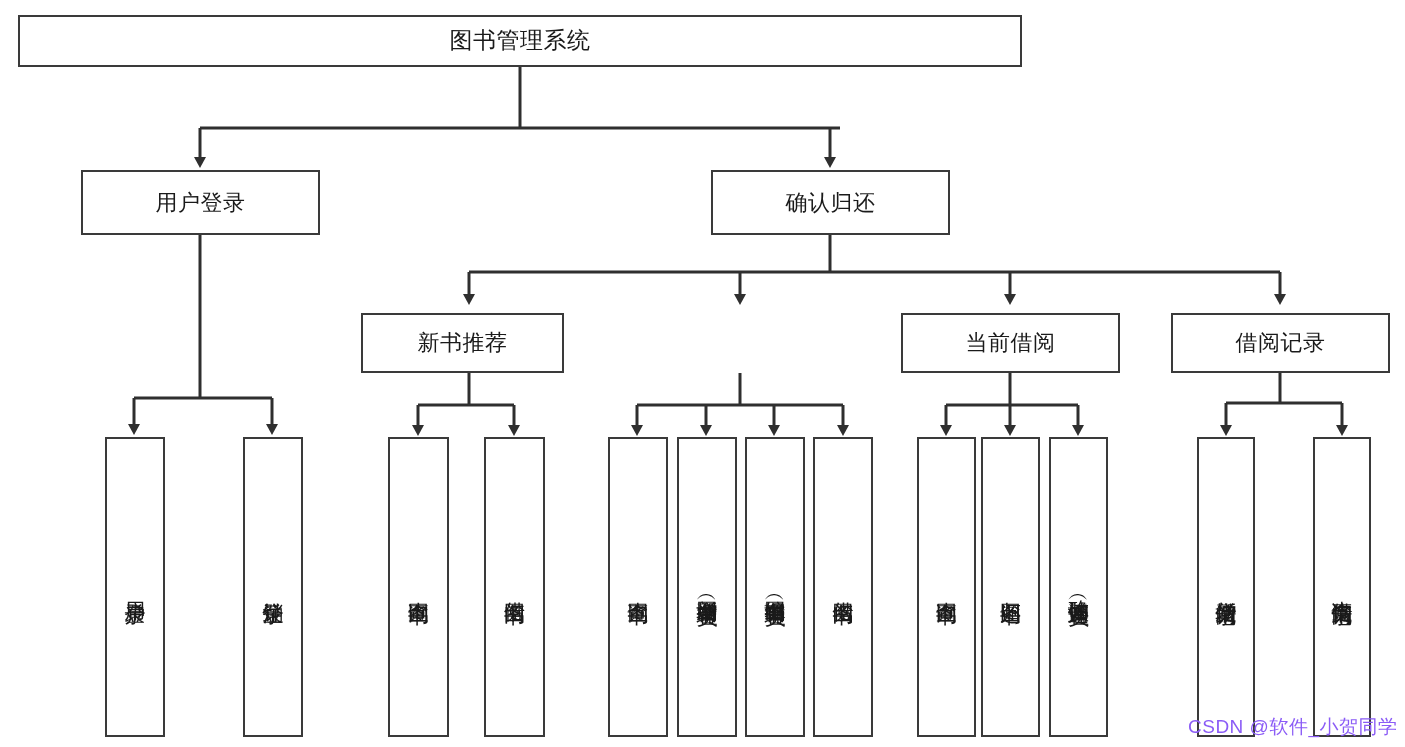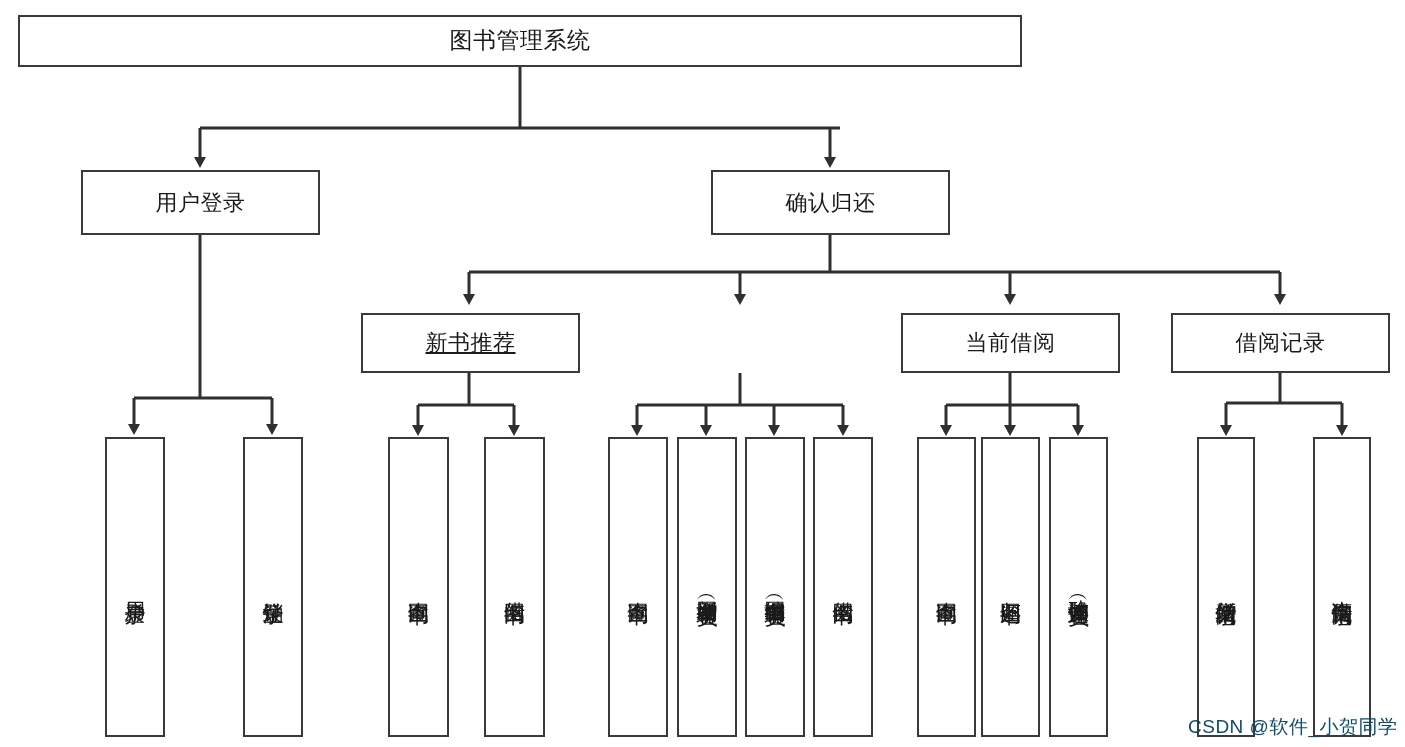--- a/index.html
+++ b/index.html
@@ -62,21 +62,21 @@
     top: 0;
     width: 1405px;
     height: 747px;
     pointer-events: none;
   }
   .watermark {
     position: absolute;
     left: 1188px;
     top: 714px;
     font-size: 19px;
-    color: #0c4a6e;
+    color: #8b5cf6;
     white-space: nowrap;
     letter-spacing: 0.5px;
   }
 </style>
 </head>
 <body>
 
 <div id="canvas">
 
   <svg class="edges" viewBox="0 0 1405 747">
@@ -133,21 +133,21 @@
     <span class="label">图书管理系统</span>
   </div>
 
   <div class="node horiz" style="left:81px; top:170px; width:239px; height:65px;">
     <span class="label">用户登录</span>
   </div>
   <div class="node horiz" style="left:711px; top:170px; width:239px; height:65px;">
     <span class="label">确认归还</span>
   </div>
 
-  <div class="node horiz" style="left:361px; top:313px; width:219px; height:60px;text-decoration:underline;">
+  <div class="node horiz" style="left:361px; top:313px; width:203px; height:60px;">
     <span class="label">新书推荐</span>
   </div>
   <div class="node horiz" style="left:1171px; top:313px; width:219px; height:60px;">
     <span class="label">借阅记录</span>
   </div>
   <div class="node horiz" style="left:901px; top:313px; width:219px; height:60px;">
     <span class="label">当前借阅</span>
   </div>
 
   <div class="node vert" style="left:105px; top:437px; width:60px; height:300px;">

